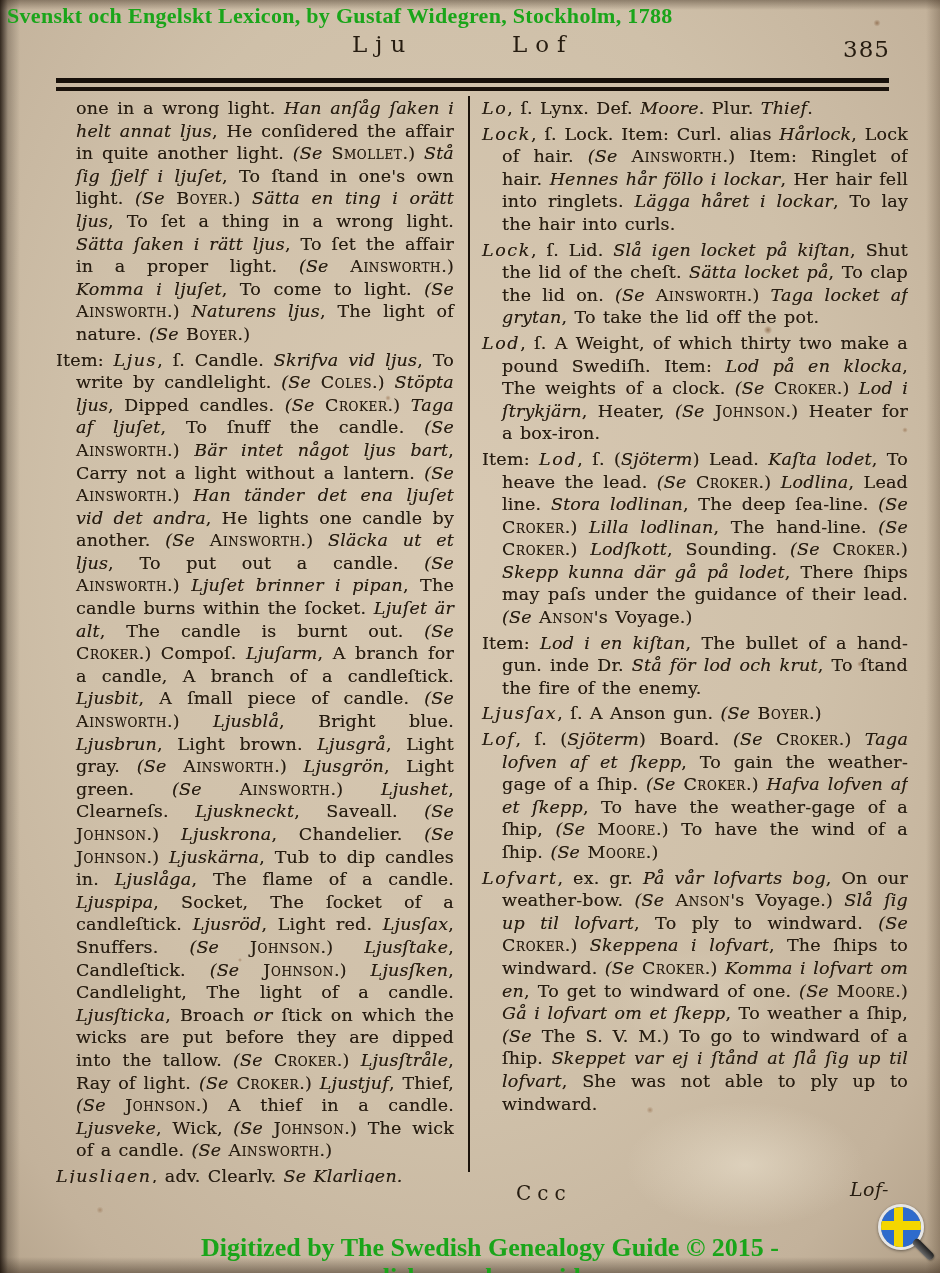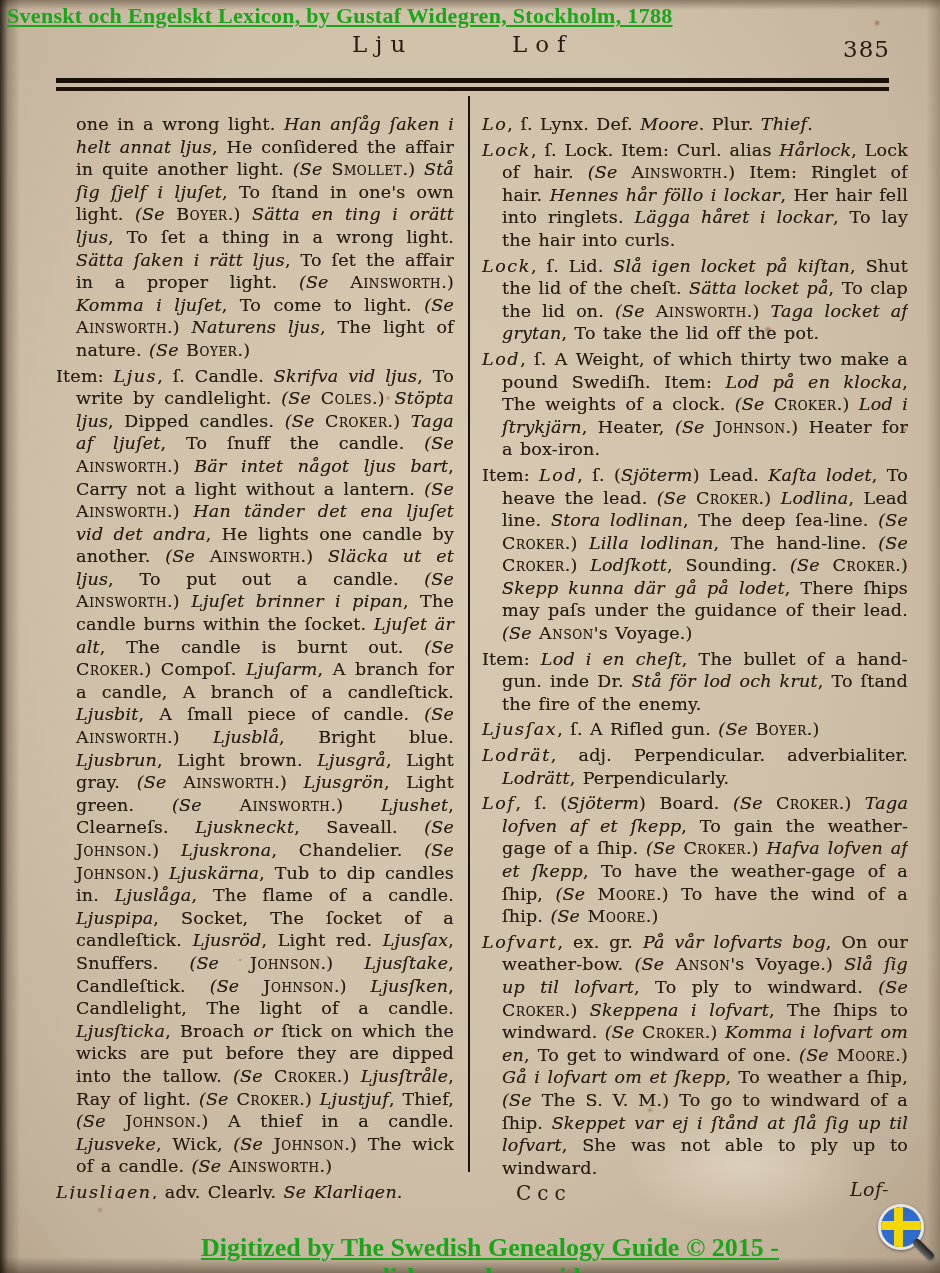--- a/index.html
+++ b/index.html
@@ -23,37 +23,37 @@
   .page::after{
     content:"";position:absolute;inset:0;pointer-events:none;
     background:
       linear-gradient(90deg, rgba(25,16,9,.85) 0px, rgba(25,16,9,.25) 8px, rgba(25,16,9,0) 20px),
       linear-gradient(270deg, rgba(70,52,34,.30) 0px, rgba(70,52,34,0) 14px),
       linear-gradient(180deg, rgba(45,30,16,.40) 0px, rgba(45,30,16,0) 10px),
       linear-gradient(0deg, rgba(40,26,14,.45) 0px, rgba(40,26,14,0) 16px);
   }
   .overlay-green{
     position:absolute;font-family:"Liberation Serif","DejaVu Serif",serif;
-    font-weight:bold;z-index:5;text-decoration:underline;
+    font-weight:bold;z-index:5;
   }
   .overlay-top{left:7px;top:3px;font-size:22px;letter-spacing:.3px;}
   .overlay-bottom{left:70px;right:30px;top:1233px;text-align:center;font-size:26px;}
   .running-head{position:absolute;top:31px;font-size:23px;letter-spacing:8px;}
   .head-lju{left:352px;}
   .head-lof{left:512px;}
   .page-number{position:absolute;top:36px;left:843px;font-size:23px;letter-spacing:1px;}
   .double-rule{
     position:absolute;left:56px;top:78px;width:833px;height:13px;box-sizing:border-box;
     border-top:5px solid #17100a;border-bottom:4px solid #1a120b;
   }
   .col-divider{position:absolute;left:468px;top:96px;width:2px;height:1076px;background:#1b130b;}
   .text-columns{position:absolute;left:56px;top:97px;width:852px;display:flex;z-index:2;}
   .col{font-size:17.5px;line-height:22.6px;word-spacing:1.5px;letter-spacing:.2px;
        height:1086px;overflow:hidden;text-align:justify;
-       text-shadow:0 0 .5px rgba(38,28,16,.55);margin-top:16px;}
+       text-shadow:0 0 .5px rgba(38,28,16,.55);}
   .col-left{width:398px;padding-right:12px;}
   .col-right{flex:1;padding-left:16px;}
   .entry{margin:0 0 3px 0;padding-left:20px;text-indent:-20px;}
   .entry.cont{text-indent:0;}
   .seg-i{font-style:italic;}
   .seg-hi{font-style:italic;letter-spacing:1.6px;}
   .seg-sc{font-variant:small-caps;letter-spacing:.6px;}
   .sig-mark{position:absolute;left:516px;top:1181px;font-size:20px;letter-spacing:6px;}
   .catchword{position:absolute;left:850px;top:1178px;font-size:19px;font-style:italic;letter-spacing:.5px;}
   .flag-magnifier{position:absolute;left:876px;top:1202px;width:56px;height:64px;z-index:6;}
@@ -85,23 +85,22 @@
         <p class="entry cont"><span>one in a wrong light.  </span><span class="seg-i">Han anſåg ſaken i helt annat ljus</span><span>, He conſidered the affair in quite another light. </span><span class="seg-i">(Se </span><span class="seg-sc">Smollet</span><span>.) </span><span class="seg-i">Stå ſig ſjelf i ljuſet</span><span>, To ſtand in one's own light. </span><span class="seg-i">(Se </span><span class="seg-sc">Boyer</span><span>.)  </span><span class="seg-i">Sätta en ting i orätt ljus</span><span>, To ſet a thing in a wrong light. </span><span class="seg-i">Sätta ſaken i rätt ljus</span><span>, To ſet the affair in a proper light. </span><span class="seg-i">(Se </span><span class="seg-sc">Ainsworth</span><span>.)  </span><span class="seg-i">Komma i ljuſet</span><span>, To come to light. </span><span class="seg-i">(Se </span><span class="seg-sc">Ainsworth</span><span>.)  </span><span class="seg-i">Naturens ljus</span><span>, The light of nature. </span><span class="seg-i">(Se </span><span class="seg-sc">Boyer</span><span>.)</span></p>
         <p class="entry"><span>Item: </span><span class="seg-hi">Ljus</span><span>, ſ. Candle.  </span><span class="seg-i">Skrifva vid ljus</span><span>, To write by candlelight. </span><span class="seg-i">(Se </span><span class="seg-sc">Coles</span><span>.)  </span><span class="seg-i">Stöpta ljus</span><span>, Dipped candles. </span><span class="seg-i">(Se </span><span class="seg-sc">Croker</span><span>.)  </span><span class="seg-i">Taga af ljuſet</span><span>, To ſnuff the candle. </span><span class="seg-i">(Se </span><span class="seg-sc">Ainsworth</span><span>.) </span><span class="seg-i">Bär intet något ljus bart</span><span>, Carry not a light without a lantern. </span><span class="seg-i">(Se </span><span class="seg-sc">Ainsworth</span><span>.) </span><span class="seg-i">Han tänder det ena ljuſet vid det andra</span><span>, He lights one candle by another. </span><span class="seg-i">(Se </span><span class="seg-sc">Ainsworth</span><span>.) </span><span class="seg-i">Släcka ut et ljus</span><span>, To put out a candle. </span><span class="seg-i">(Se </span><span class="seg-sc">Ainsworth</span><span>.) </span><span class="seg-i">Ljuſet brinner i pipan</span><span>, The candle burns within the ſocket. </span><span class="seg-i">Ljuſet är alt</span><span>, The candle is burnt out. </span><span class="seg-i">(Se </span><span class="seg-sc">Croker</span><span>.) </span><span>Compoſ. </span><span class="seg-i">Ljuſarm</span><span>, A branch for a candle, A branch of a candleſtick. </span><span class="seg-i">Ljusbit</span><span>, A ſmall piece of candle. </span><span class="seg-i">(Se </span><span class="seg-sc">Ainsworth</span><span>.) </span><span class="seg-i">Ljusblå</span><span>, Bright blue. </span><span class="seg-i">Ljusbrun</span><span>, Light brown.  </span><span class="seg-i">Ljusgrå</span><span>, Light gray. </span><span class="seg-i">(Se </span><span class="seg-sc">Ainsworth</span><span>.) </span><span class="seg-i">Ljusgrön</span><span>, Light green. </span><span class="seg-i">(Se </span><span class="seg-sc">Ainsworth</span><span>.) </span><span class="seg-i">Ljushet</span><span>, Clearneſs. </span><span class="seg-i">Ljuskneckt</span><span>, Saveall. </span><span class="seg-i">(Se </span><span class="seg-sc">Johnson</span><span>.) </span><span class="seg-i">Ljuskrona</span><span>, Chandelier. </span><span class="seg-i">(Se </span><span class="seg-sc">Johnson</span><span>.) </span><span class="seg-i">Ljuskärna</span><span>, Tub to dip candles in. </span><span class="seg-i">Ljuslåga</span><span>, The flame of a candle. </span><span class="seg-i">Ljuspipa</span><span>, Socket, The ſocket of a candleſtick. </span><span class="seg-i">Ljusröd</span><span>, Light red.  </span><span class="seg-i">Ljusſax</span><span>, Snuffers. </span><span class="seg-i">(Se </span><span class="seg-sc">Johnson</span><span>.) </span><span class="seg-i">Ljusſtake</span><span>, Candleſtick. </span><span class="seg-i">(Se </span><span class="seg-sc">Johnson</span><span>.) </span><span class="seg-i">Ljusſken</span><span>, Candlelight, The light of a candle. </span><span class="seg-i">Ljusſticka</span><span>, Broach </span><span class="seg-i">or</span><span> ſtick on which the wicks are put before they are dipped into the tallow. </span><span class="seg-i">(Se </span><span class="seg-sc">Croker</span><span>.) </span><span class="seg-i">Ljusſtråle</span><span>, Ray of light. </span><span class="seg-i">(Se </span><span class="seg-sc">Croker</span><span>.) </span><span class="seg-i">Ljustjuf</span><span>, Thief, </span><span class="seg-i">(Se </span><span class="seg-sc">Johnson</span><span>.) </span><span>A thief in a candle. </span><span class="seg-i">Ljusveke</span><span>, Wick, </span><span class="seg-i">(Se </span><span class="seg-sc">Johnson</span><span>.) </span><span>The wick of a candle. </span><span class="seg-i">(Se </span><span class="seg-sc">Ainsworth</span><span>.)</span></p>
         <p class="entry"><span class="seg-hi">Ljusligen</span><span>, adv. Clearly.  </span><span class="seg-i">Se Klarligen.</span></p>
       </div>
     <div class="col col-right">
         <p class="entry"><span class="seg-hi">Lo</span><span>, ſ. Lynx. Def. </span><span class="seg-i">Moore</span><span>. Plur. </span><span class="seg-i">Thief</span><span>.</span></p>
         <p class="entry"><span class="seg-hi">Lock</span><span>, ſ. Lock. Item: Curl. alias </span><span class="seg-i">Hårlock</span><span>, Lock of hair. </span><span class="seg-i">(Se </span><span class="seg-sc">Ainsworth</span><span>.) </span><span>Item: Ringlet of hair. </span><span class="seg-i">Hennes hår föllo i lockar</span><span>, Her hair fell into ringlets. </span><span class="seg-i">Lägga håret i lockar</span><span>, To lay the hair into curls.</span></p>
         <p class="entry"><span class="seg-hi">Lock</span><span>, ſ. Lid. </span><span class="seg-i">Slå igen locket på kiſtan</span><span>, Shut the lid of the cheſt. </span><span class="seg-i">Sätta locket på</span><span>, To clap the lid on. </span><span class="seg-i">(Se </span><span class="seg-sc">Ainsworth</span><span>.) </span><span class="seg-i">Taga locket af grytan</span><span>, To take the lid off the pot.</span></p>
         <p class="entry"><span class="seg-hi">Lod</span><span>, ſ. A Weight, of which thirty two make a pound Swediſh. Item: </span><span class="seg-i">Lod på en klocka</span><span>, The weights of a clock. </span><span class="seg-i">(Se </span><span class="seg-sc">Croker</span><span>.) </span><span class="seg-i">Lod i ſtrykjärn</span><span>, Heater, </span><span class="seg-i">(Se </span><span class="seg-sc">Johnson</span><span>.) </span><span>Heater for a box-iron.</span></p>
         <p class="entry"><span>Item: </span><span class="seg-hi">Lod</span><span>, ſ. (</span><span class="seg-i">Sjöterm</span><span>) Lead. </span><span class="seg-i">Kaſta lodet</span><span>, To heave the lead. </span><span class="seg-i">(Se </span><span class="seg-sc">Croker</span><span>.) </span><span class="seg-i">Lodlina</span><span>, Lead line. </span><span class="seg-i">Stora lodlinan</span><span>, The deep ſea-line. </span><span class="seg-i">(Se </span><span class="seg-sc">Croker</span><span>.)  </span><span class="seg-i">Lilla lodlinan</span><span>, The hand-line. </span><span class="seg-i">(Se </span><span class="seg-sc">Croker</span><span>.) </span><span class="seg-i">Lodſkott</span><span>, Sounding. </span><span class="seg-i">(Se </span><span class="seg-sc">Croker</span><span>.) </span><span class="seg-i">Skepp kunna där gå på lodet</span><span>, There ſhips may paſs under the guidance of their lead. </span><span class="seg-i">(Se </span><span class="seg-sc">Anson</span><span>'s Voyage.)</span></p>
-        <p class="entry"><span>Item: </span><span class="seg-i">Lod i en cheſt</span><span>, The bullet of a hand-gun. inde Dr. </span><span class="seg-i">Stå för lod och krut</span><span>, To ſtand the fire of the enemy.</span></p>
-        <p class="entry"><span class="seg-hi">Ljusſax</span><span>, ſ. A Rifled gun. </span><span class="seg-i">(Se </span><span class="seg-sc">Boyer</span><span>.)</span></p>
-        <p class="entry"><span class="seg-hi">Lodrät</span><span>, adj. Perpendicular.  adverbialiter. </span><span class="seg-i">Lodrätt</span><span>, Perpendicularly.</span></p>
+        <p class="entry"><span>Item: </span><span class="seg-i">Lod i en kiſtan</span><span>, The bullet of a hand-gun. inde Dr. </span><span class="seg-i">Stå för lod och krut</span><span>, To ſtand the fire of the enemy.</span></p>
+        <p class="entry"><span class="seg-hi">Ljusſax</span><span>, ſ. A Anson gun. </span><span class="seg-i">(Se </span><span class="seg-sc">Boyer</span><span>.)</span></p>
         <p class="entry"><span class="seg-hi">Lof</span><span>, ſ. (</span><span class="seg-i">Sjöterm</span><span>) Board. </span><span class="seg-i">(Se </span><span class="seg-sc">Croker</span><span>.)  </span><span class="seg-i">Taga lofven af et ſkepp</span><span>, To gain the weather-gage of a ſhip. </span><span class="seg-i">(Se </span><span class="seg-sc">Croker</span><span>.)  </span><span class="seg-i">Hafva lofven af et ſkepp</span><span>, To have the weather-gage of a ſhip, </span><span class="seg-i">(Se </span><span class="seg-sc">Moore</span><span>.) </span><span>To have the wind of a ſhip. </span><span class="seg-i">(Se </span><span class="seg-sc">Moore</span><span>.)</span></p>
         <p class="entry"><span class="seg-hi">Lofvart</span><span>, ex. gr. </span><span class="seg-i">På vår lofvarts bog</span><span>, On our weather-bow. </span><span class="seg-i">(Se </span><span class="seg-sc">Anson</span><span>'s Voyage.) </span><span class="seg-i">Slå ſig up til lofvart</span><span>, To ply to windward. </span><span class="seg-i">(Se </span><span class="seg-sc">Croker</span><span>.) </span><span class="seg-i">Skeppena i lofvart</span><span>, The ſhips to windward. </span><span class="seg-i">(Se </span><span class="seg-sc">Croker</span><span>.) </span><span class="seg-i">Komma i lofvart om en</span><span>, To get to windward of one. </span><span class="seg-i">(Se </span><span class="seg-sc">Moore</span><span>.) </span><span class="seg-i">Gå i lofvart om et ſkepp</span><span>, To weather a ſhip, </span><span class="seg-i">(Se </span><span>The S. V. M.) </span><span>To go to windward of a ſhip. </span><span class="seg-i">Skeppet var ej i ſtånd at ſlå ſig up til lofvart</span><span>, She was not able to ply up to windward. </span></p>
       </div>
   </div>
 
   <div class="sig-mark">Ccc</div>
   <div class="catchword">Lof-</div>
 
   <div class="flag-magnifier">
     <div class="lens">

